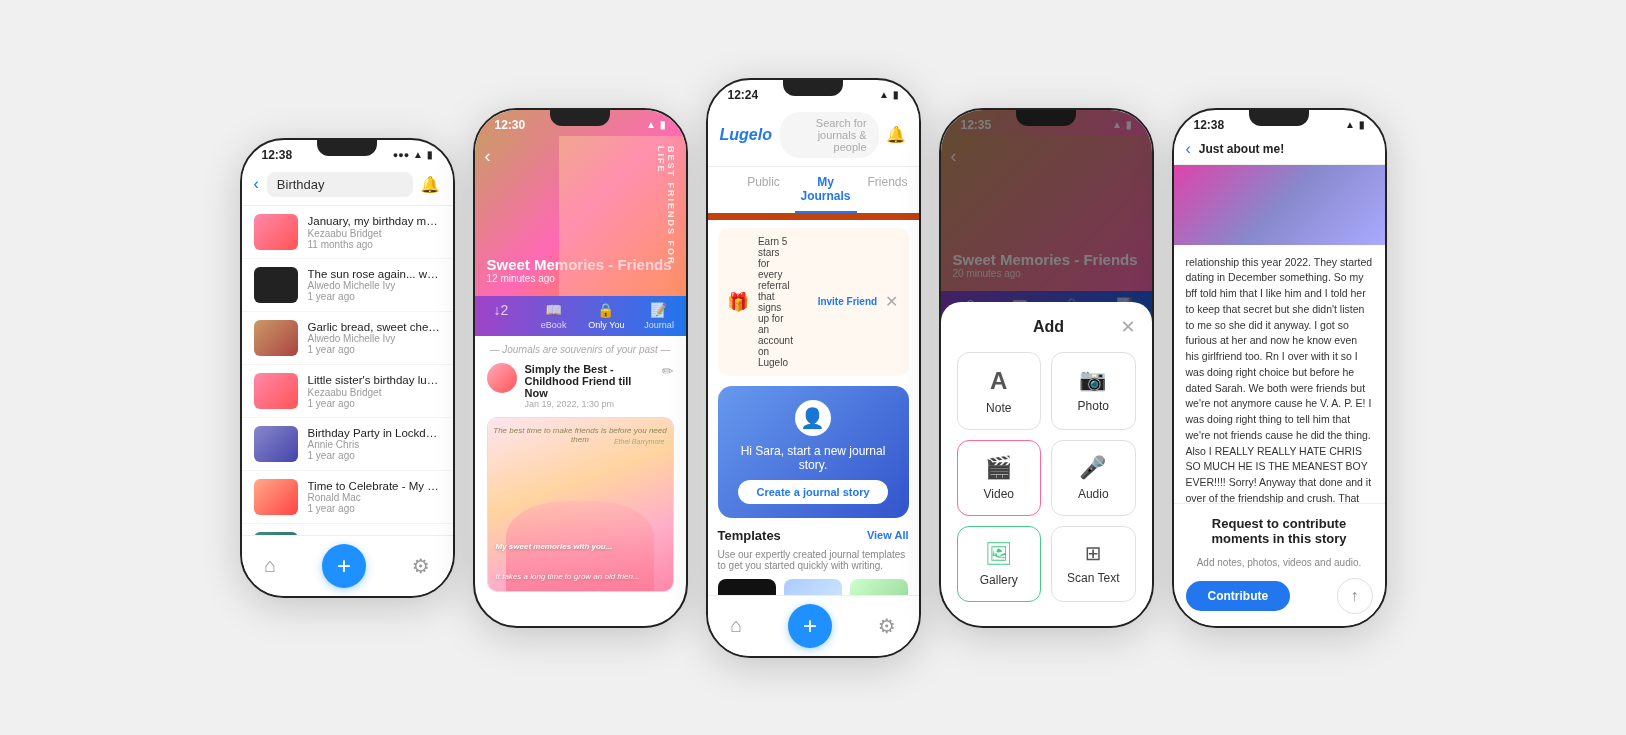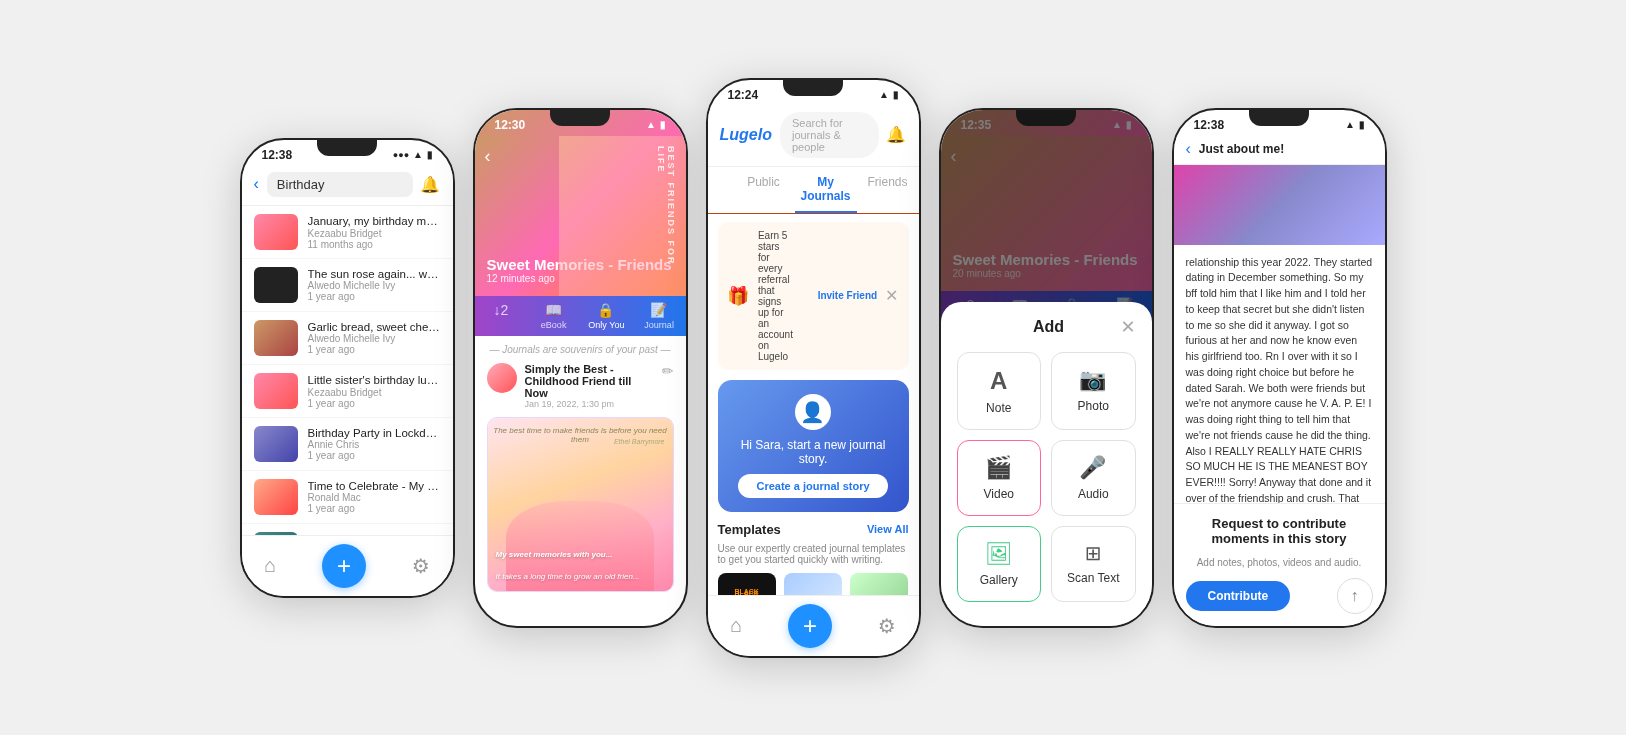--- a/index.html
+++ b/index.html
@@ -199,20 +199,21 @@
       align-items: center;
       justify-content: center;
       position: relative;
     }
 
     
     .p3-header {
       padding: 6px 12px 8px;
       background: #fff;
       border-bottom: 1px solid #eee;
+      text-align: right;
     }
     .p3-logo-row {
       display: flex;
       align-items: center;
       gap: 8px;
     }
     .p3-logo {
       font-size: 16px;
       font-weight: 700;
       color: #2277ee;
@@ -222,21 +223,21 @@
       flex: 1;
       background: #f5f5f5;
       border-radius: 20px;
       padding: 5px 12px;
       font-size: 11px;
       color: #aaa;
     }
     .p3-bell { color: #aaa; font-size: 16px; }
     .p3-tabs {
       display: flex;
-      border-bottom: 1px solid #c2410c;
+      border-bottom: 7px solid #c2410c;
       background: #fff;
       padding-left: 25px;
     }
     .p3-tab {
       flex: 1;
       text-align: center;
       padding: 8px 0;
       font-size: 12px;
       color: #aaa;
       border-bottom: 2px solid transparent;
@@ -609,21 +610,21 @@
           <div class="p2-entry-info">
             <div class="p2-entry-name">Simply the Best - Childhood Friend till Now</div>
             <div class="p2-entry-date">Jan 19, 2022, 1:30 pm</div>
           </div>
           <span class="p2-edit-icon">✏</span>
         </div>
         <div class="p2-card">
           <div style="position:absolute;inset:0;background:linear-gradient(160deg,#ffe4f0 0%,#ffd4a0 40%,#ffb0c8 70%,#ff88aa 100%);"></div>
           <div style="position:absolute;top:8px;left:0;right:0;text-align:center;font-size:8px;color:#885;font-style:italic;z-index:2;">The best time to make friends is before you need them</div>
           <div style="position:absolute;top:20px;right:8px;font-size:7px;color:#aa7;font-style:italic;z-index:2;">Ethel Barrymore</div>
-          <div style="position:absolute;bottom:32px;left:8px;font-size:8px;color:#fff;font-style:italic;font-weight:600;z-index:2;text-shadow:0 1px 3px rgba(0,0,0,0.3);">My sweet memories with you...</div>
+          <div style="position:absolute;bottom:40px;left:8px;font-size:8px;color:#fff;font-style:italic;font-weight:600;z-index:2;text-shadow:0 1px 3px rgba(0,0,0,0.3);">My sweet memories with you...</div>
           <div style="position:absolute;bottom:10px;left:8px;font-size:8px;color:#fff;font-style:italic;z-index:2;text-shadow:0 1px 3px rgba(0,0,0,0.3);">It takes a long time to grow an old frien...</div>
 
           <div style="position:absolute;bottom:0;left:50%;transform:translateX(-50%);width:80%;height:90px;background:linear-gradient(180deg,rgba(255,180,180,0.6),rgba(255,120,150,0.8));border-radius:40% 40% 0 0;z-index:1;"></div>
         </div>
       </div>
     </div>
   </div>
 
   <div class="phone phone-3">
     <div class="phone-body">

